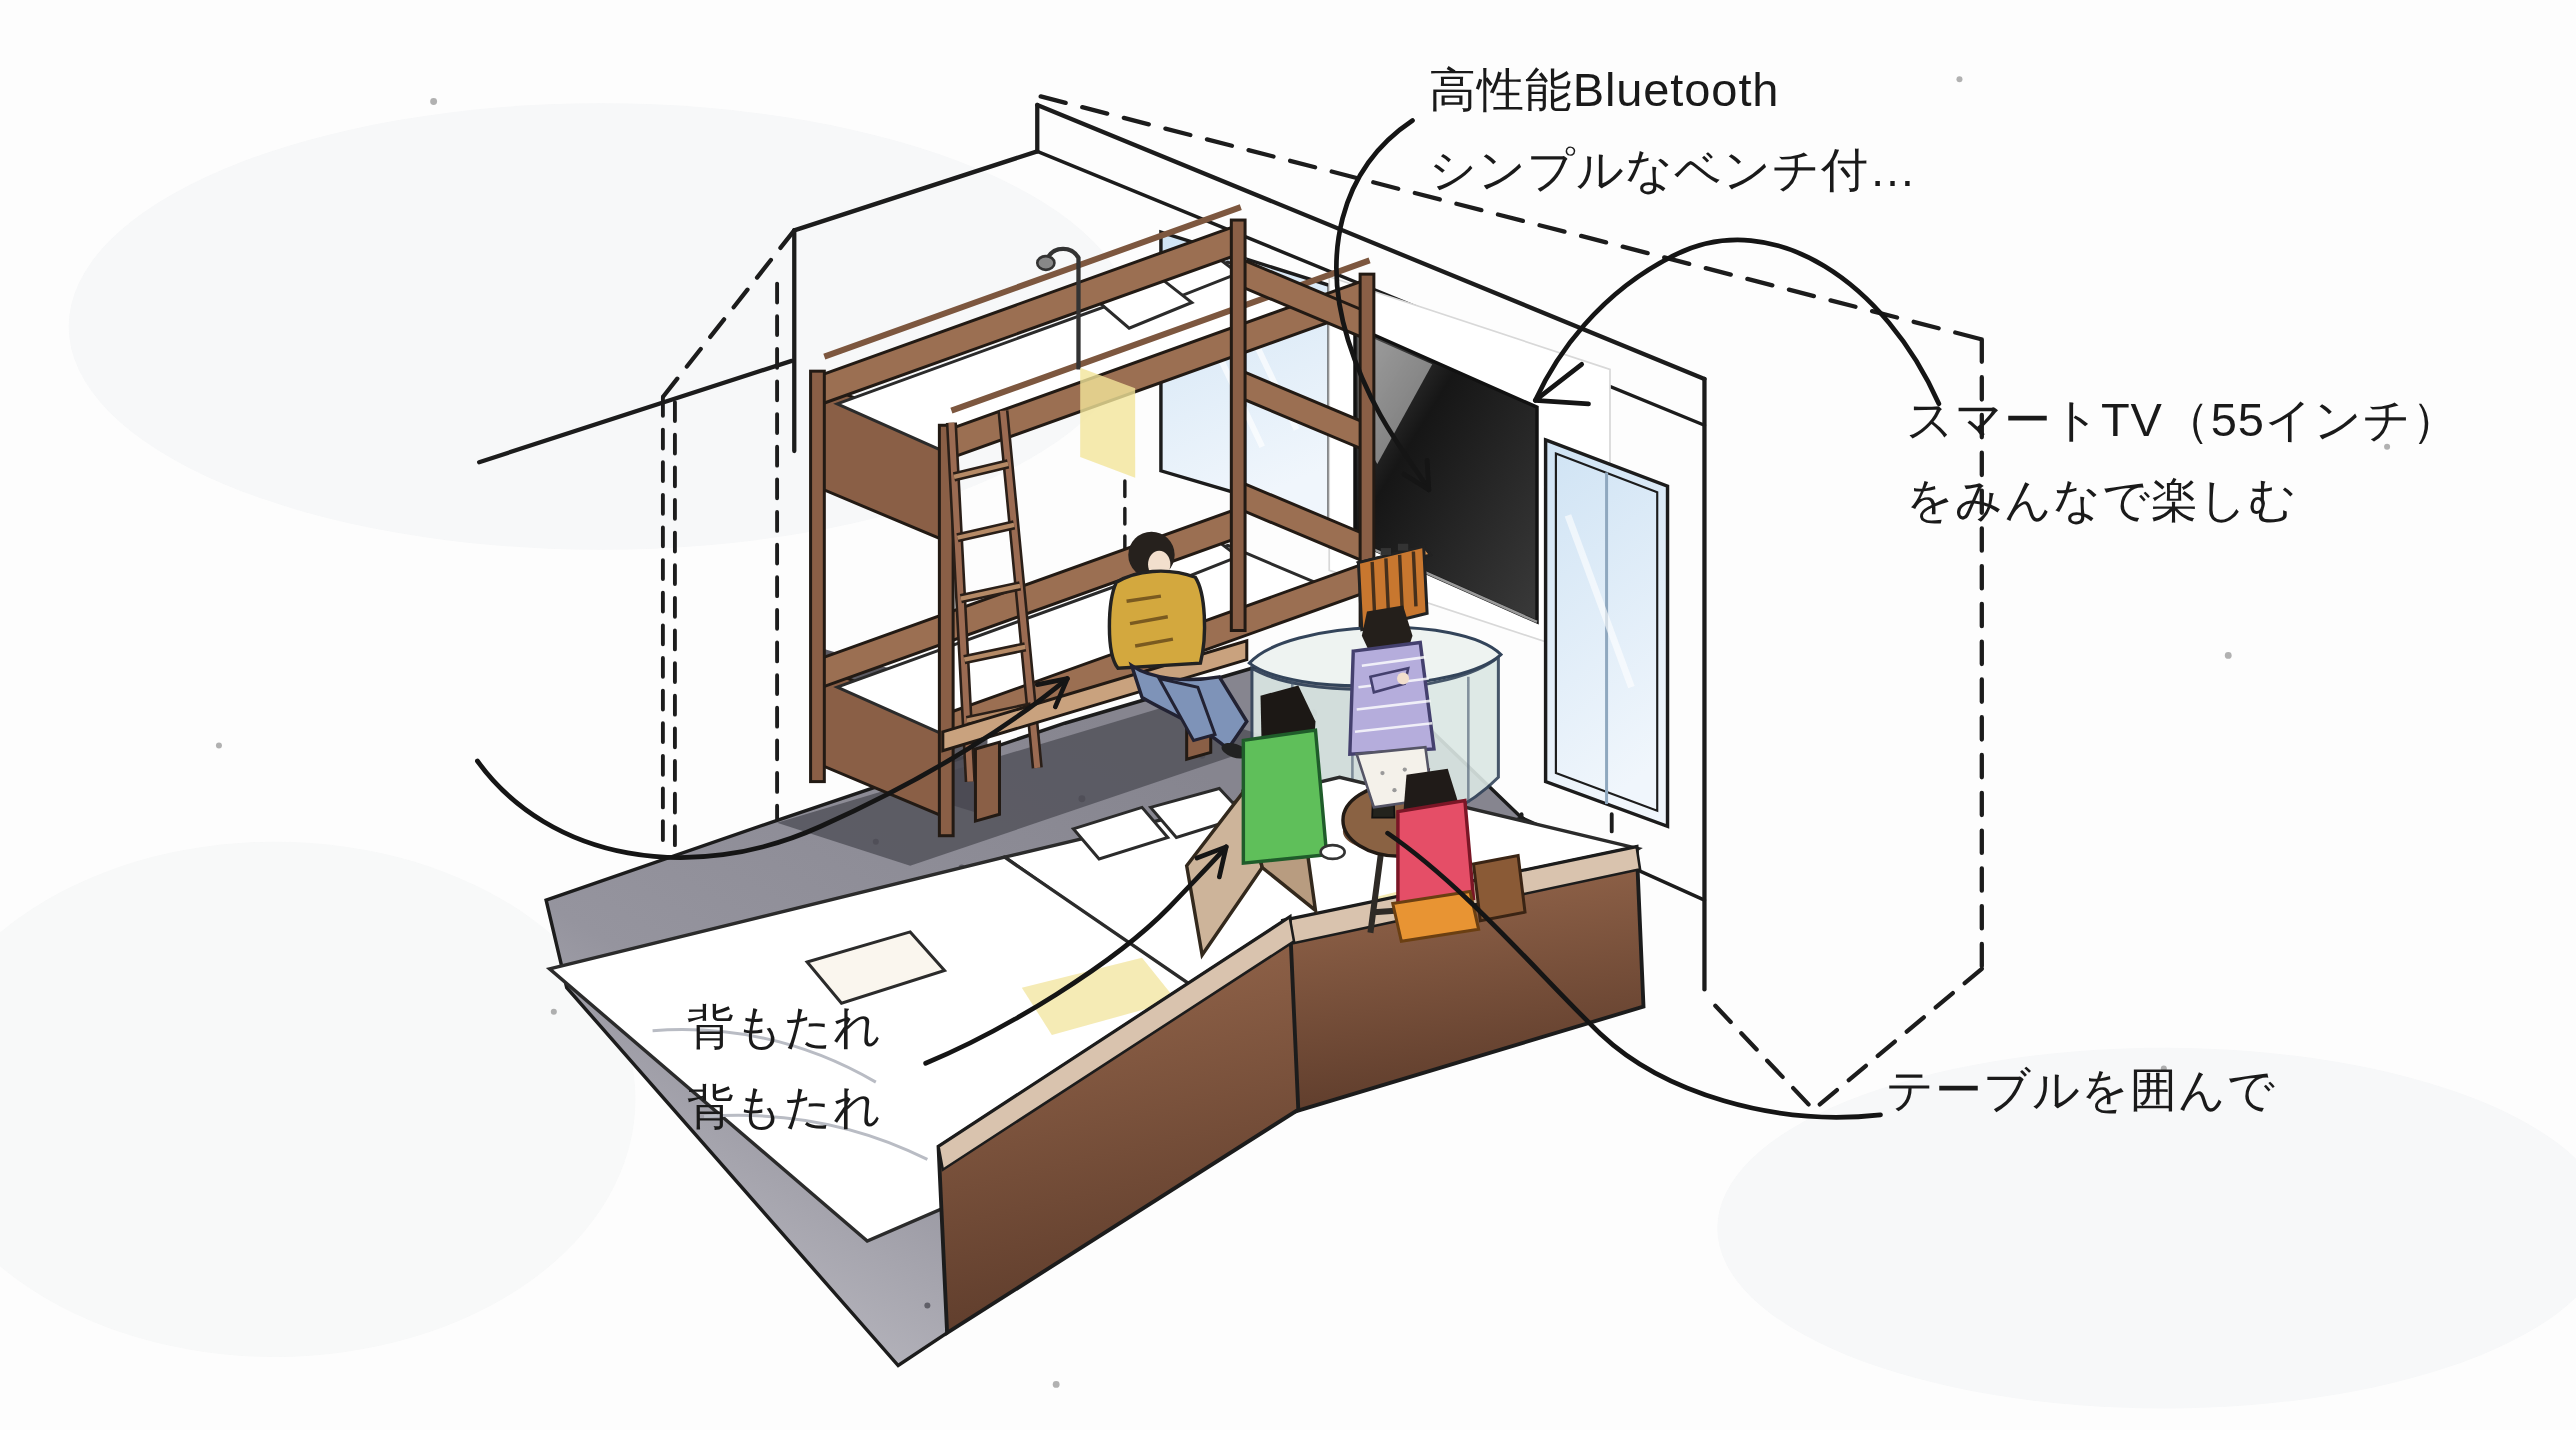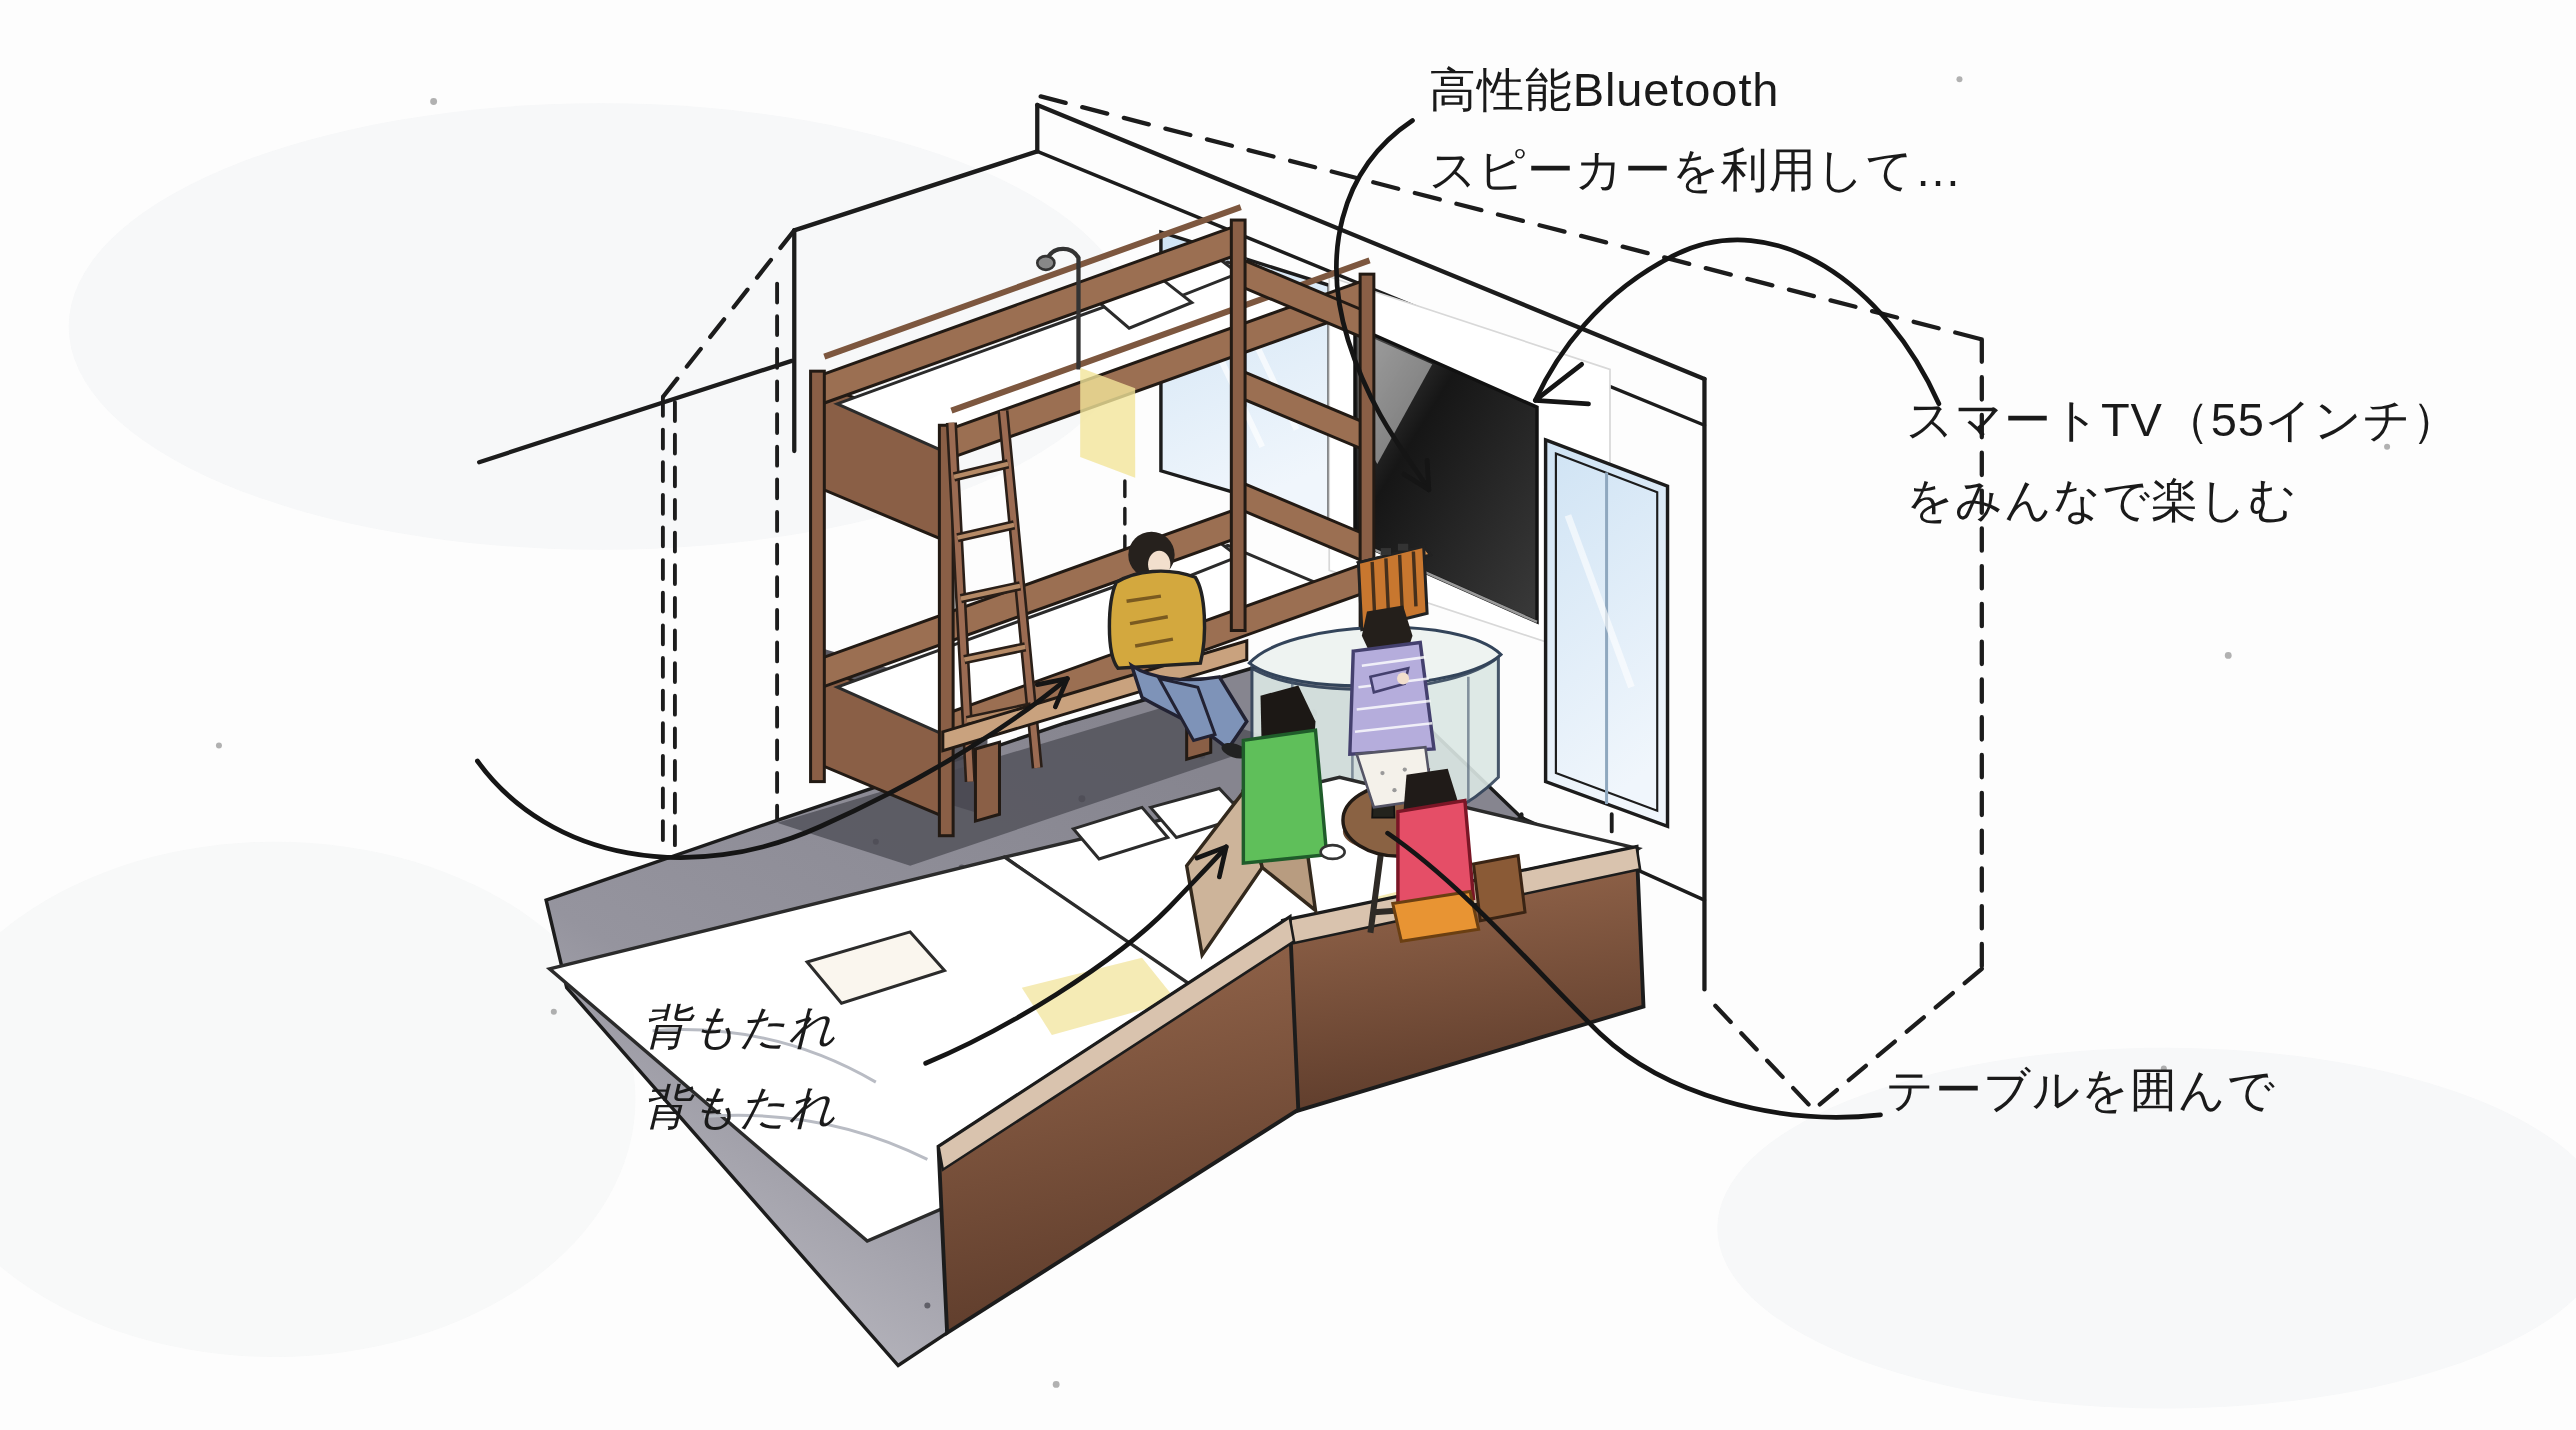--- a/index.html
+++ b/index.html
@@ -272,32 +272,32 @@
       <circle cx="645" cy="1178" r="3.5"></circle>
         <circle cx="2520" cy="1244" r="3.5"></circle>
         <circle cx="1230" cy="1612" r="4"></circle>
       <circle cx="255" cy="868" r="3.5"></circle>
         <circle cx="2780" cy="520" r="3.5"></circle>
     </g>
   </svg>
 
   <div class="label" style="left:1429px;top:50px;">
     <span>高性能Bluetooth</span>
-    <span>スピーカーを利用して…</span>
+    <span>シンプルなベンチ付…</span>
   </div>
 
   <div class="label" style="left:1892px;top:380px;margin-left:14px;">
     <span>スマートTV（55インチ）</span>
     <span>をみんなで楽しむ</span>
   </div>
 
   <div class="label" style="left:103px;top:625px;line-height:83px;">
   </div>
 
-  <div class="label" style="left:642px;top:987px;font-style:italic;">
+  <div class="label" style="left:687px;top:987px;">
     <span>背もたれ</span>
     <span>背もたれ</span>
   </div>
 
   <div class="label" style="left:1886px;top:1054px;font-family:Liberation Mono, monospace;">
     <span>テーブルを囲んで</span>
   </div>
 
 </div>
 

